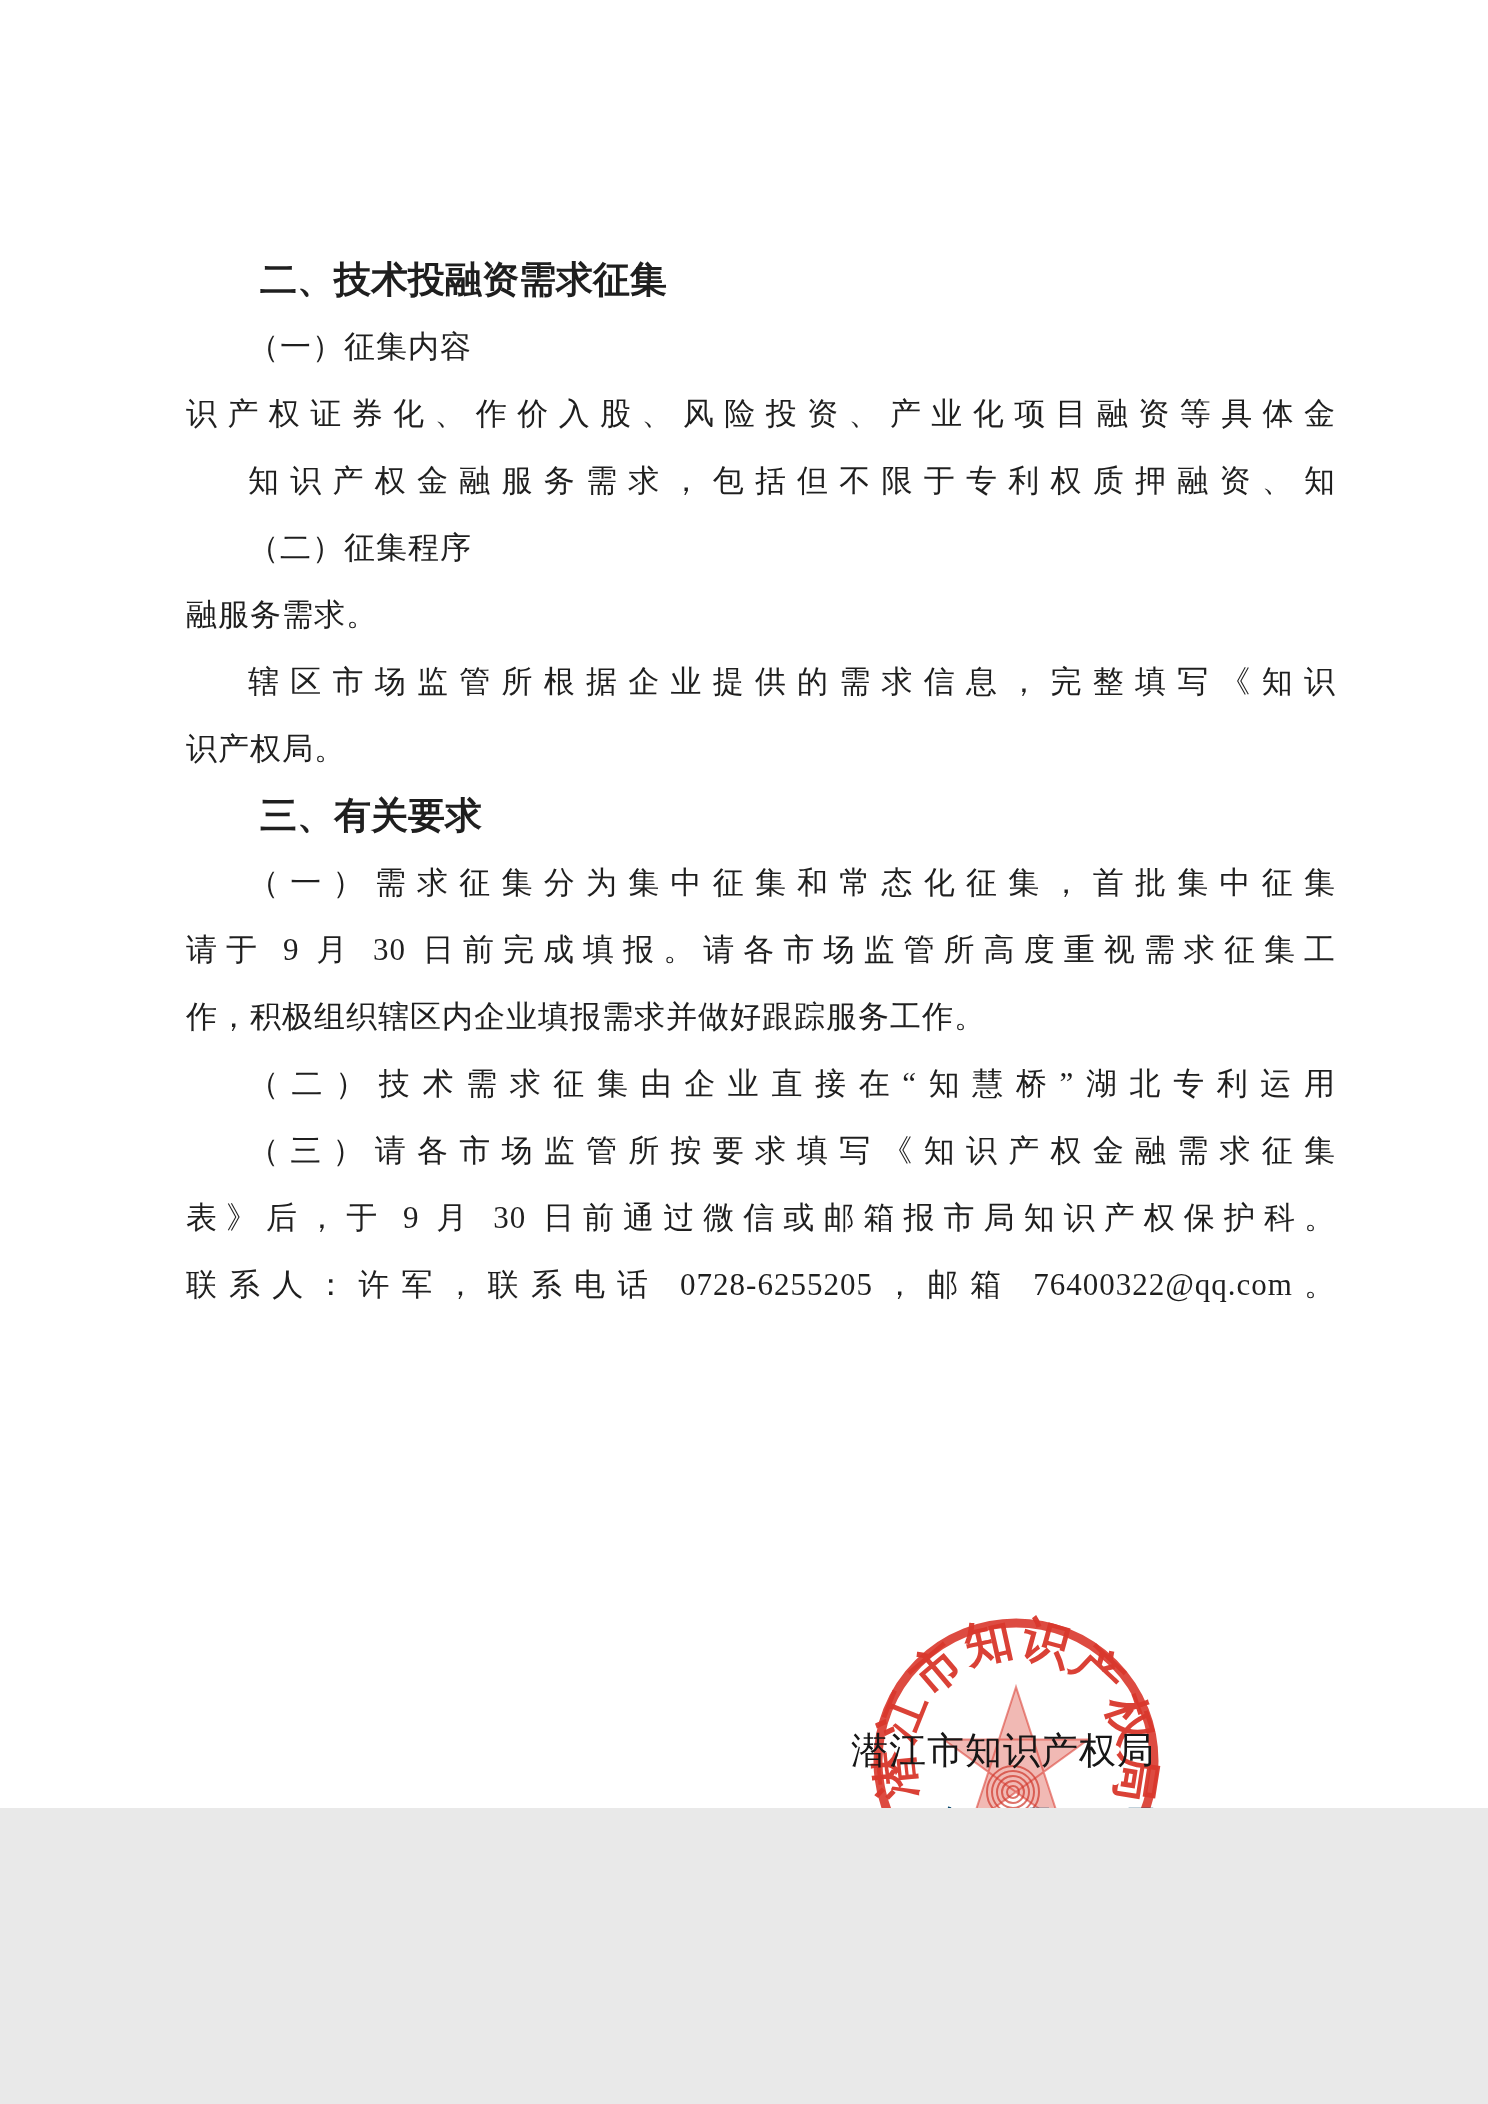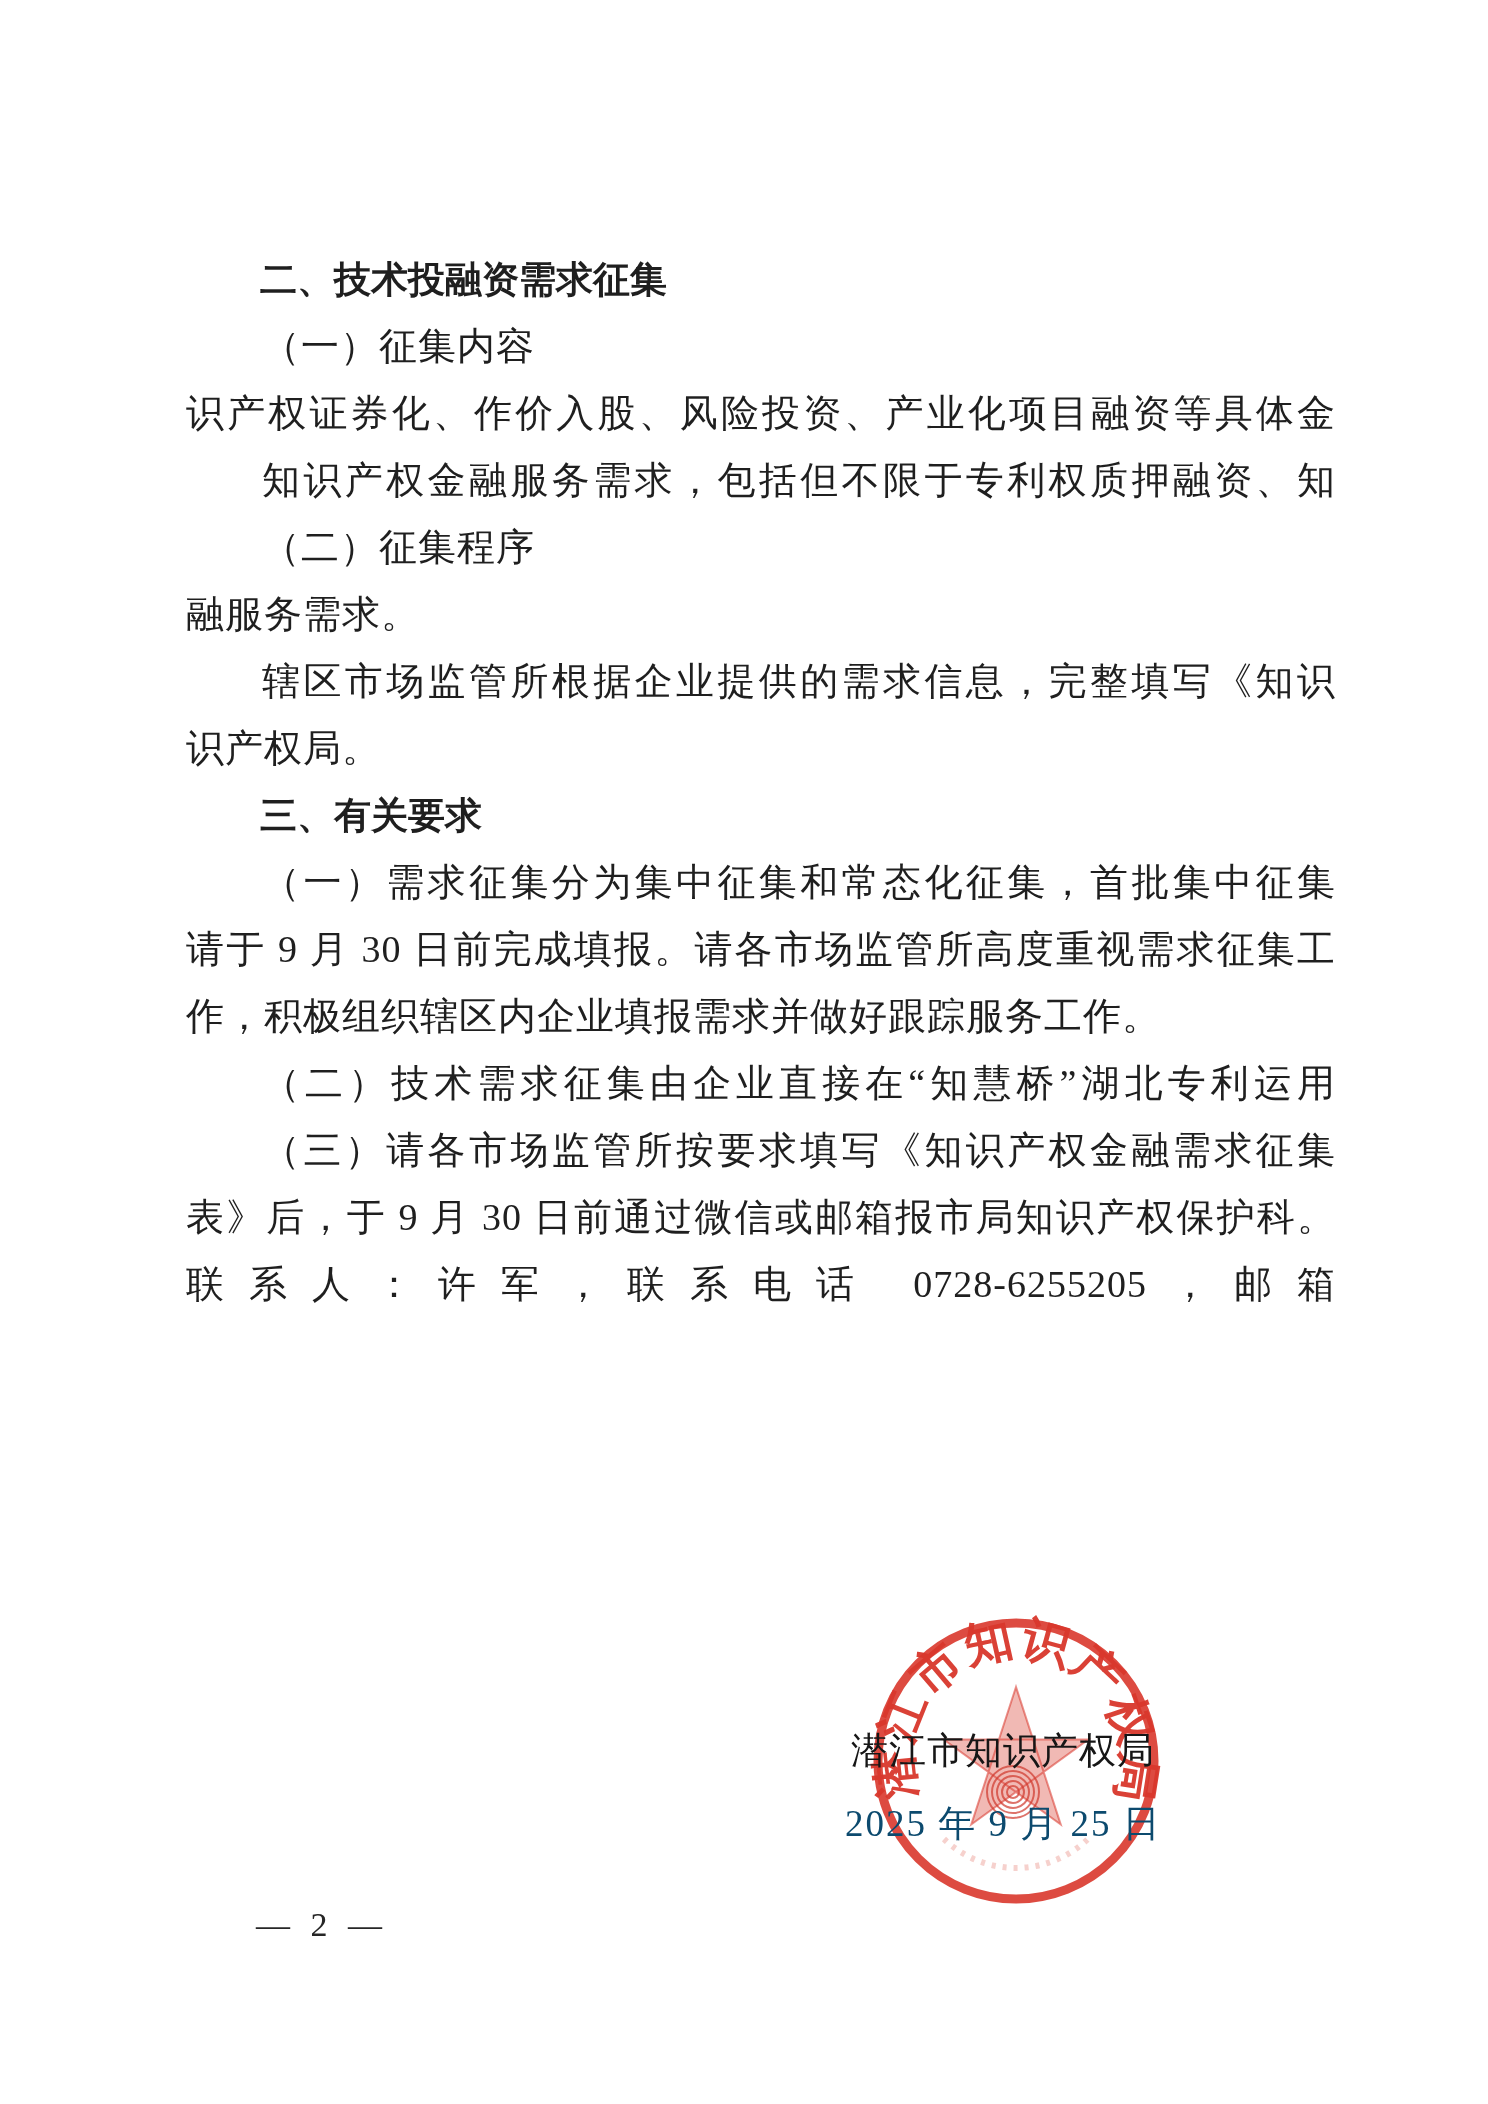--- a/index.html
+++ b/index.html
@@ -1,30 +1,30 @@
 <!DOCTYPE html>
 <html><head>
 <meta charset="utf-8">
 <style>
   html,body{margin:0;padding:0;background:#e9e9e9;}
   .page{
     position:relative;
-    width:1488px;height:2104px;
+    width:1488px;height:1808px;
     background:#ffffff;
     overflow:hidden;
     font-family:"Liberation Serif", serif;
     color:#1f1f1f;
   }
   .textblock{
     position:absolute;
     left:186px;top:246px;
     width:1150px;
   }
   .line{
-    font-size:38px;
+    font-size:31px;
     line-height:67px;
     height:67px;
     white-space:nowrap;
     letter-spacing:1px;
   }
   .line.full{
     white-space:normal;
     text-align:justify;
     text-align-last:justify;
     overflow:hidden;

